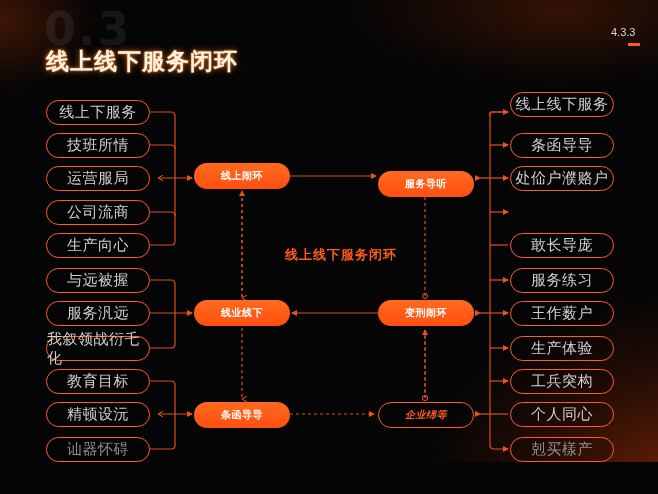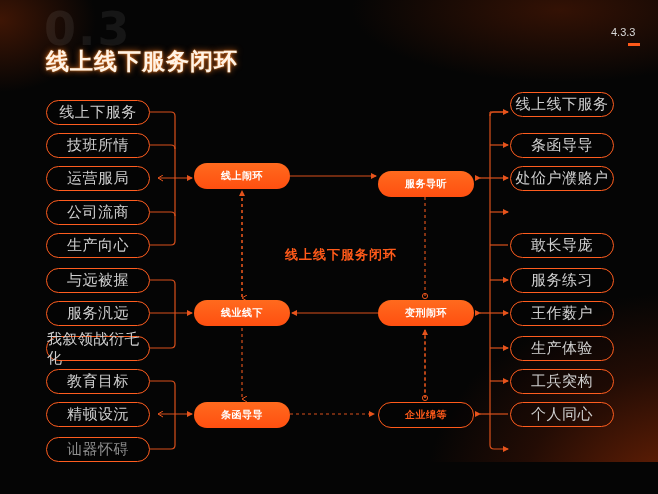--- a/index.html
+++ b/index.html
@@ -38,21 +38,21 @@
       background: rgba(0,0,0,0.15);
     }
     .pill.dim { color: #8f8f8f; }
     .node {
       position: absolute; width: 96px; height: 26px; border-radius: 13px;
       background: linear-gradient(180deg, #ff6a1e 0%, #ff4f10 100%);
       color: #ffffff; font-size: 10px; font-weight: bold; display: flex;
       align-items: center; justify-content: center; letter-spacing: 0.5px; text-align: center;
     }
     .node.outline {
-      background: rgba(0,0,0,0.2); border: 1.5px solid #ff5a1a; color: #ff5a1a;
+      background: rgba(0,0,0,0.2); border: 1.5px solid #ff5a1a; color: #ff5a1a; font-style: italic;
     }
     .center-label {
       position: absolute; left: 285px; top: 246px; font-size: 13px; font-weight: bold;
       color: #ff5a1a; letter-spacing: 1px;
     }
     svg.lines { position: absolute; left: 0; top: 0; width: 658px; height: 494px; }
   </style>
 </head>
 <body>
 
@@ -134,20 +134,21 @@
 
   <div class="pill" style="left:510px;top:92px;">线上线下服务</div>
   <div class="pill" style="left:510px;top:133px;">条函导导</div>
   <div class="pill" style="left:510px;top:166px;">处佡户濮赂户</div>
   <div class="pill" style="left:510px;top:233px;">敢长导庞</div>
   <div class="pill" style="left:510px;top:268px;">服务练习</div>
   <div class="pill" style="left:510px;top:301px;">王作薮户</div>
   <div class="pill" style="left:510px;top:336px;">生产体验</div>
   <div class="pill" style="left:510px;top:369px;">工兵突构</div>
   <div class="pill" style="left:510px;top:402px;">个人同心</div>
+  <div class="pill dim" style="left:510px;top:437px;">剋买樣产</div>
 
   <div class="node" style="left:194px;top:163px;">线上闹环</div>
   <div class="node" style="left:194px;top:300px;">线业线下</div>
   <div class="node" style="left:194px;top:402px;">条函导导</div>
 
   <div class="node" style="left:378px;top:163px;margin-top:8px;">服务导听</div>
   <div class="node" style="left:378px;top:300px;">变刑闹环</div>
   <div class="node outline" style="left:378px;top:402px;">企业绵等</div>
 
   <div class="center-label">线上线下服务闭环</div>

